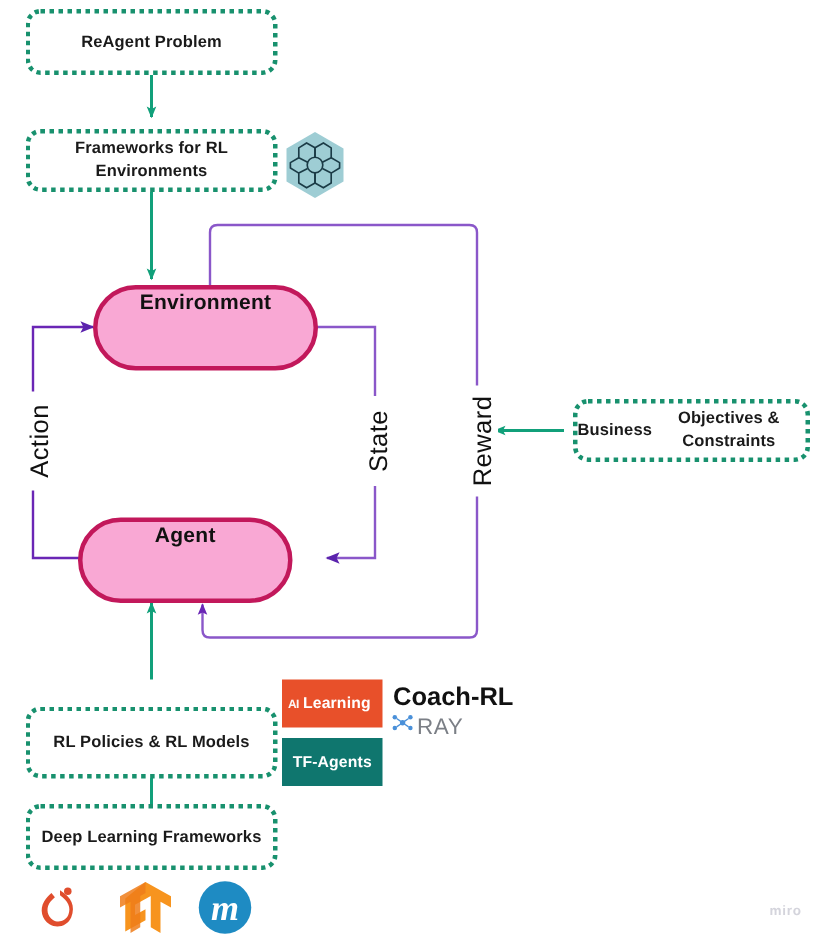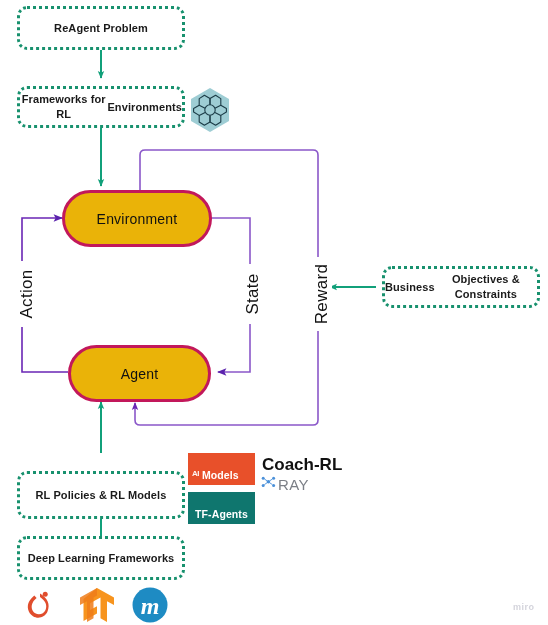--- a/index.html
+++ b/index.html
@@ -41,26 +41,25 @@
     line-height: 1.35;
     letter-spacing: 0.1px;
   }
 
   
   .pill {
     position: absolute;
     box-sizing: border-box;
     border: 3px solid #c2185b;
     border-radius: 999px;
-    background: #eab308;
+    background: #f9a8d4;
     display: flex;
-    align-items: center;
     justify-content: center;
     color: #111111;
-    font-weight: normal;
+    font-weight: bold;
     font-size: 14px;
     letter-spacing: 0.2px;
   }
 
   
   .vlabel {
     position: absolute;
     transform-origin: 50% 50%;
     transform: rotate(-90deg);
     white-space: nowrap;
@@ -69,20 +68,21 @@
     background: #ffffff;
     padding: 0 3px;
     letter-spacing: 0.3px;
   }
 
   
   .badge {
     position: absolute;
     box-sizing: border-box;
     display: flex;
+    align-items: center;
     color: #ffffff;
     font-weight: bold;
     font-size: 10.5px;
     padding: 16px 4px;
     height: 15px;
     letter-spacing: 0.1px;
   }
   .badge .ai-glyph {
     font-size: 8px;
     font-weight: bold;
@@ -152,21 +152,21 @@
 
     <line x1="101" y1="453" x2="101" y2="402" stroke="#11a07a" stroke-width="2" marker-end="url(#arrowTeal)"></line>
 
     <line x1="101" y1="536" x2="101" y2="503" stroke="#11a07a" stroke-width="2" marker-end="url(#arrowTeal)"></line>
   </svg>
 
   <div class="dbox" style="left:17px; top:6px; width:168px; height:44px;">
     <span>ReAgent Problem</span>
   </div>
 
-  <div class="dbox" style="left:17px; top:86px; width:168px; height:42px; flex-direction:row;">
+  <div class="dbox" style="left:17px; top:86px; width:168px; height:42px; flex-direction:column;">
     <span>Frameworks for RL</span>
     <span>Environments</span>
   </div>
 
   <div class="dbox" style="left:382px; top:266px; width:158px; height:42px; flex-direction:row;">
     <span>Business</span>
     <span>Objectives &amp; Constraints</span>
   </div>
 
   <div class="dbox" style="left:17px; top:471px; width:168px; height:48px;">
@@ -174,21 +174,21 @@
   </div>
 
   <div class="dbox" style="left:17px; top:536px; width:168px; height:44px;">
     <span>Deep Learning Frameworks</span>
   </div>
 
   <div class="pill" style="left:62px; top:190px; width:150px; height:57px;">
     <span>Environment</span>
   </div>
 
-  <div class="pill" style="left:68px; top:345px; width:143px; height:57px;">
+  <div class="pill" style="left:52px; top:345px; width:143px; height:57px;">
     <span>Agent</span>
   </div>
 
   <div class="vlabel" style="left:-6px; top:284px; width:60px; text-align:center;">
     <span>Action</span>
   </div>
 
   <div class="vlabel" style="left:223px; top:284px; width:54px; text-align:center;">
     <span>State</span>
   </div>
@@ -205,21 +205,21 @@
       <path d="M22,18.8 L22,12.5 L27.6,9.3 L32.8,12.6 L32.8,19.2 L26.9,22.2"></path>
       <path d="M17.1,26.4 L11.2,29.4 L11.2,36.0 L16.4,39.2 L22,36.0 L22,29.4"></path>
       <path d="M26.9,26.4 L32.8,29.4 L32.8,36.0 L27.6,39.2 L22,36.0 L22,29.4"></path>
       <path d="M11.2,19.2 L5.6,22.4 L5.6,26.0 L11.2,29.4"></path>
       <path d="M32.8,19.2 L38.4,22.4 L38.4,26.0 L32.8,29.4"></path>
     </g>
   </svg>
 
   <div class="badge" style="left:188px; top:453px; width:67px; background:#e8502a;">
     <span class="ai-glyph">AI</span>
-    <span>Models</span>
+    <span>Learning</span>
   </div>
 
   <div class="plaintext" style="left:262px; top:455px;">
     <span>Coach-RL</span>
   </div>
 
   <div class="badge" style="left:188px; top:492px; width:67px; background:#0f766e; justify-content:center;">
     <span>TF-Agents</span>
   </div>
 

